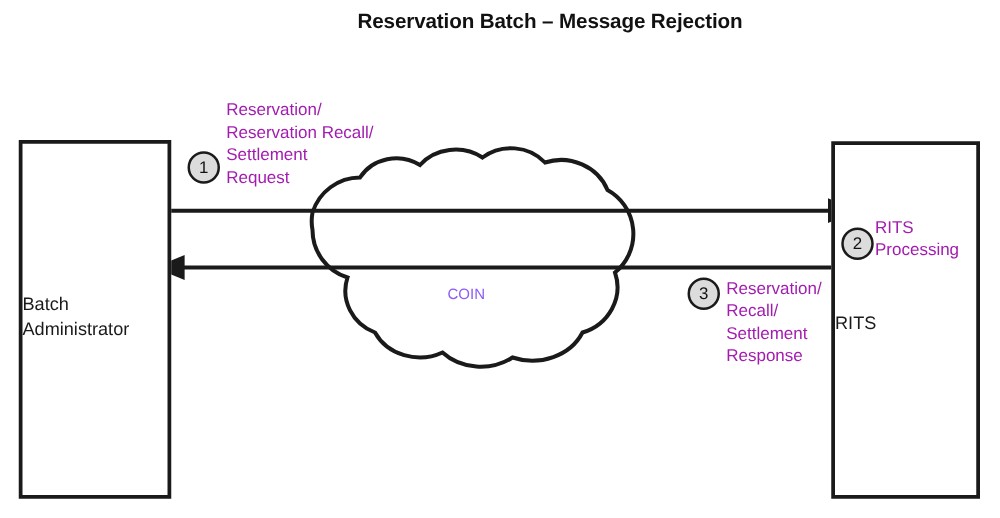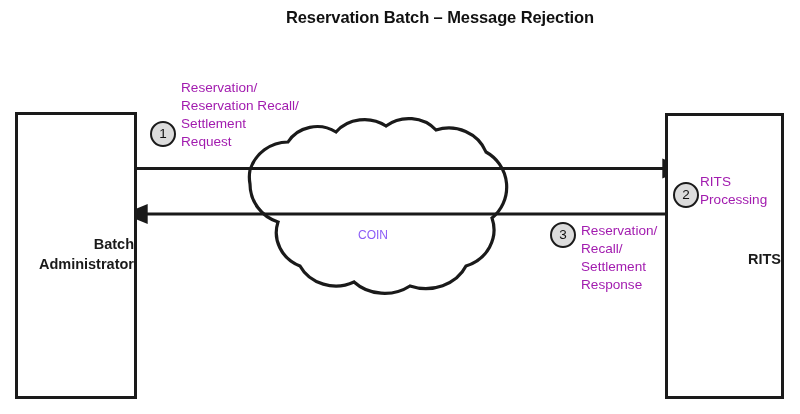--- a/index.html
+++ b/index.html
@@ -43,25 +43,24 @@
   }
   #box-rits {
     left: 665px;
     top: 113px;
     width: 119px;
     height: 286px;
   }
   .node-label {
     position: absolute;
     width: 100%;
-    text-align: right;
+    text-align: left;
     font-size: 14.5px;
     color: #1a1a1a;
     line-height: 1.35;
-    font-weight: bold;
   }
   #label-batch-admin {
     top: 120px;
   }
   #label-rits {
     top: 134px;
   }
   .svg-layer {
     position: absolute;
     left: 0;

